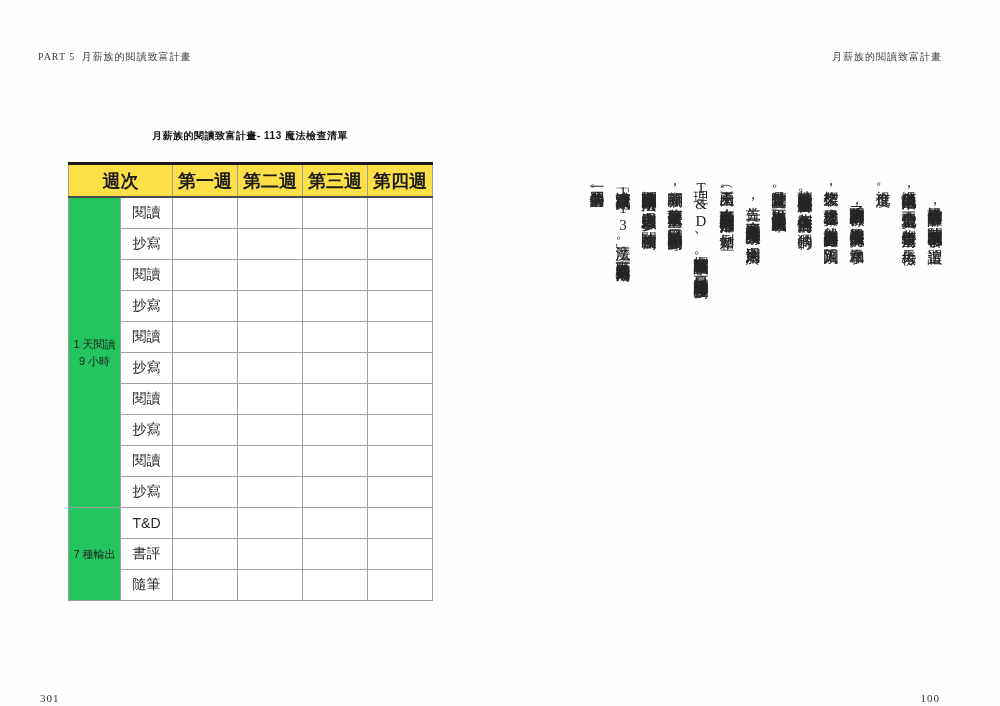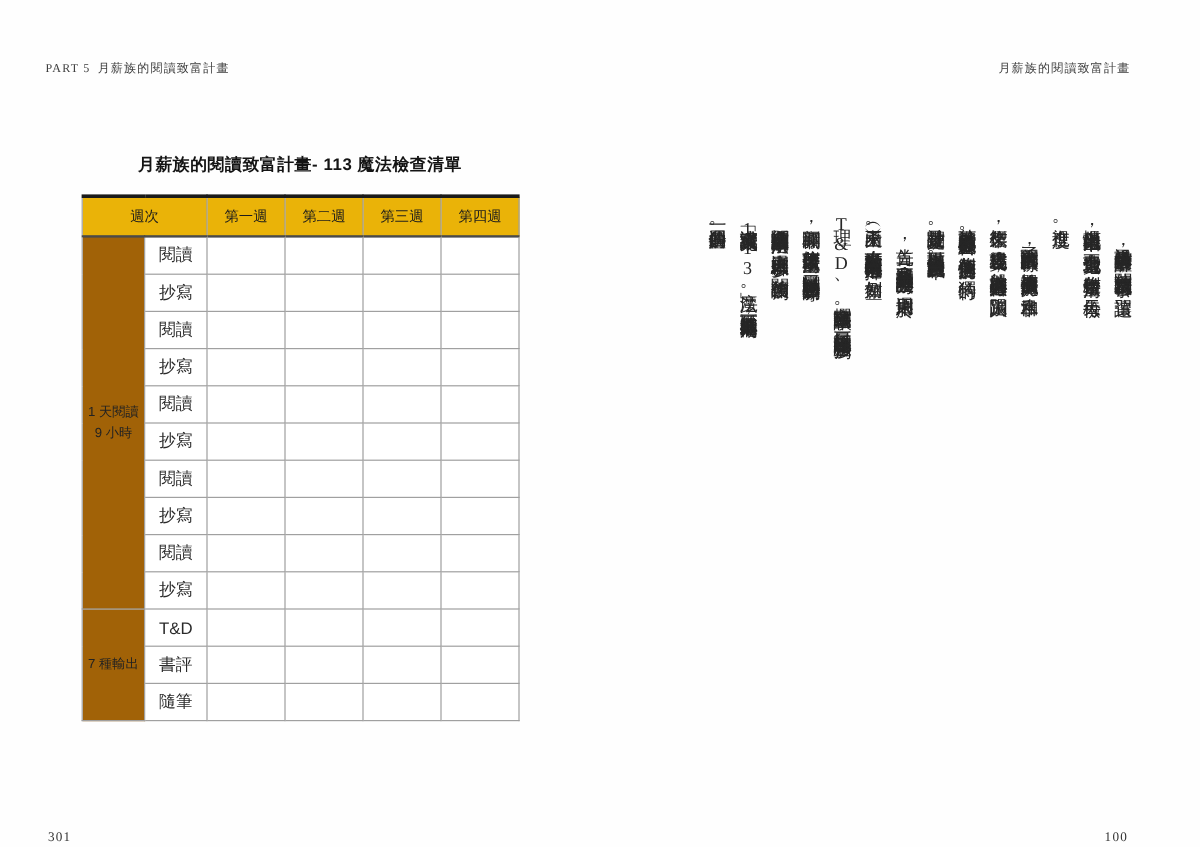--- a/index.html
+++ b/index.html
@@ -15,40 +15,40 @@
   .rh-left{left:38px;top:50px;}
   .rh-left .part{margin-right:6px;}
   .rh-right{right:58px;top:50px;}
   .folio{font-family:"Liberation Serif",serif;font-size:11px;color:#333;letter-spacing:1px;margin-top:48px;}
   .pn-left{left:40px;top:644px;}
   .pn-right{right:60px;top:644px;}
 
   
   .tbl-title{
     left:68px;top:129px;width:364px;text-align:center;
-    font-size:14px;font-weight:bold;color:#141414;letter-spacing:0.5px;
+    font-size:10px;font-weight:bold;color:#141414;letter-spacing:0.5px;
   }
 
   
   .sheet{left:68px;top:162px;}
   table.checklist{
     border-collapse:collapse;table-layout:fixed;width:364px;
     border:1px solid #9c9c9c;border-top:3px solid #1a1a1a;
     font-size:11.5px;color:#222;
   }
   table.checklist col.c-grp{width:52px;}
   table.checklist col.c-act{width:52px;}
   table.checklist col.c-wk{width:65px;}
   table.checklist th,table.checklist td{border:1px solid #a0a0a0;padding:0;text-align:center;vertical-align:middle;}
   table.checklist thead th{
-    height:31px;background:#eab308;font-weight:normal;font-size:12px;color:#1c1c1c;
+    height:31px;background:#fde047;font-weight:bold;font-size:18px;color:#1c1c1c;
     border-bottom:2px solid #4a4a4a;
   }
   table.checklist tbody td{height:30px;background:#ffffff;}
-  table.checklist td.grp{background:#a16207;font-size:11px;line-height:1.5;color:#222;}
+  table.checklist td.grp{background:#22c55e;font-size:11px;line-height:1.5;color:#222;}
   table.checklist td.act{font-size:14px;color:#2a2a2a;}
 
   
   .vtext{
     left:584px;top:179px;width:364px;height:482px;
     writing-mode:vertical-rl;text-orientation:upright;
     font-family:"Liberation Serif",serif;font-size:15px;color:#262626;
     letter-spacing:0.5px;line-height:26px;
   }
   .vline{display:block;white-space:nowrap;}

